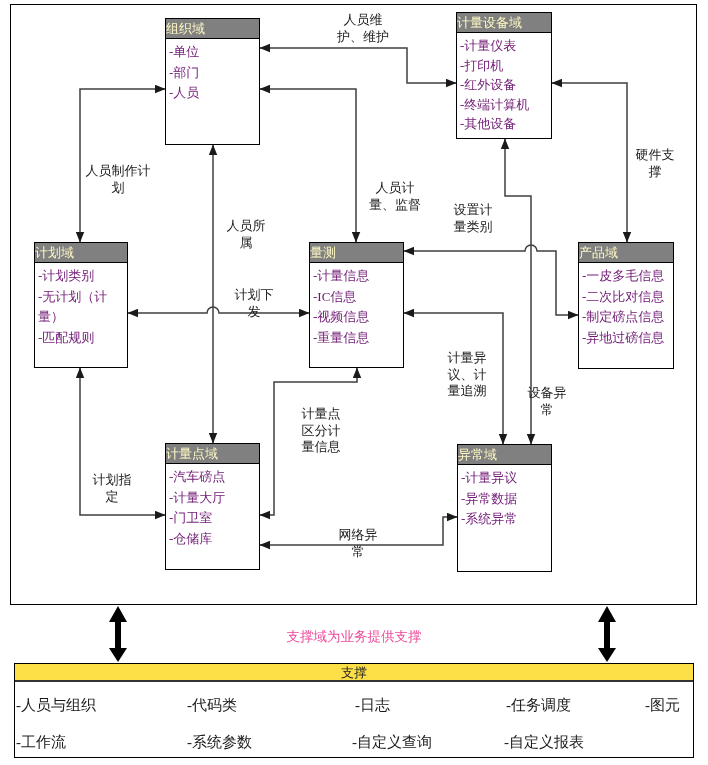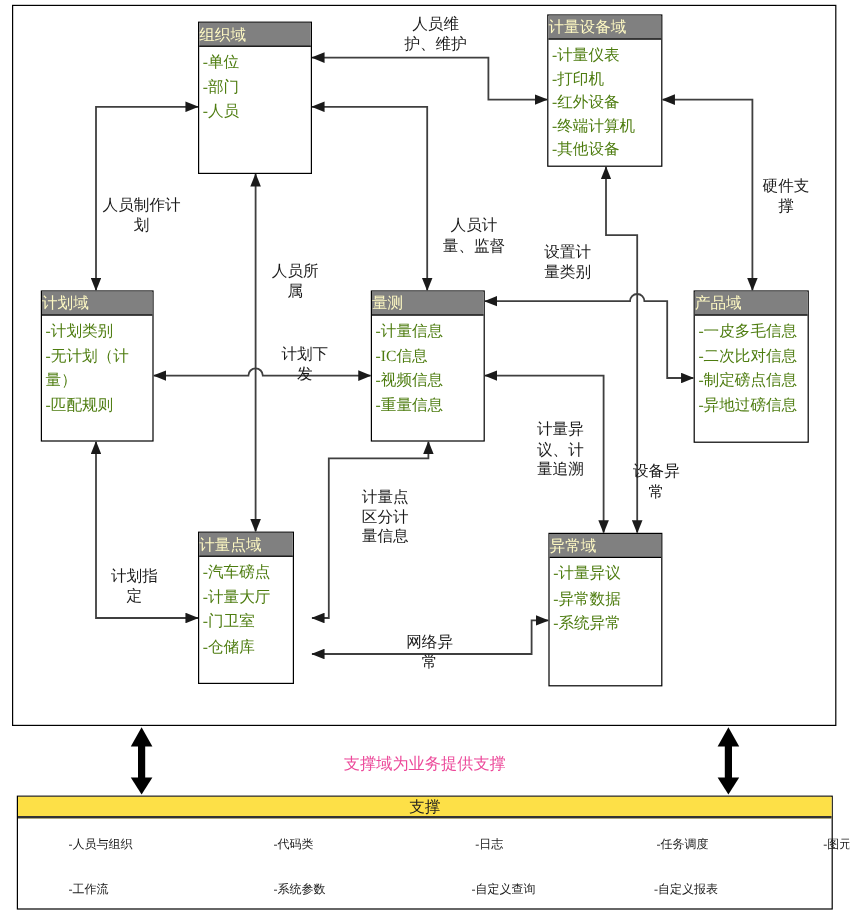--- a/index.html
+++ b/index.html
@@ -17,37 +17,37 @@
     position:absolute;box-sizing:border-box;border:1.5px solid #000;
     background:#ffffff;z-index:3;
   }
   .node-header{
     height:20px;line-height:19px;box-sizing:border-box;
     background:#808080;border-bottom:1.5px solid #000;
     text-align:left;font-size:13px;color:#fef9c3;overflow:hidden;
   }
   .node-body{padding:3px 1px 0 3px;}
   .node-item{
-    font-size:13px;line-height:20.5px;white-space:pre-line;color:#4d7c0f;
+    font-size:13px;line-height:20.5px;white-space:pre-line;color:#701a75;
   }
   .edge-label{
     position:absolute;text-align:center;font-size:13px;line-height:16.5px;
     white-space:pre-line;color:#1a1a1a;z-index:2;font-family:Liberation Mono, monospace;
   }
   .support-box{
     position:absolute;left:14px;top:663px;width:680px;height:95px;
     box-sizing:border-box;border:1.5px solid #000;background:#ffffff;z-index:3;
   }
   .support-header{
     height:18px;line-height:17px;box-sizing:border-box;
     background:#fde047;border-bottom:2px solid #333;
     text-align:center;font-size:13px;color:#1f1f1f;
   }
   .support-item{
-    position:absolute;font-size:10px;line-height:14px;color:#1a1a1a;z-index:4;white-space:nowrap;margin-left:41px;
+    position:absolute;font-size:15px;line-height:14px;color:#1a1a1a;z-index:4;white-space:nowrap;
   }
   .caption{
     position:absolute;left:278px;top:628px;width:152px;text-align:center;
     font-size:13.5px;color:#ec4899;z-index:2;white-space:nowrap;
   }
 </style>
 </head>
 <body>
 
 <div id="canvas">
@@ -157,21 +157,21 @@
   <div class="node" style="left:578px;top:242px;width:96px;height:127px">
     <div class="node-header">产品域</div>
     <div class="node-body">
       <div class="node-item">-一皮多毛信息</div>
       <div class="node-item">-二次比对信息</div>
       <div class="node-item">-制定磅点信息</div>
       <div class="node-item">-异地过磅信息</div>
     </div>
   </div>
 
-  <div class="node" style="left:165px;top:443px;width:80px;height:127px">
+  <div class="node" style="left:165px;top:443px;width:95px;height:127px">
     <div class="node-header">计量点域</div>
     <div class="node-body">
       <div class="node-item">-汽车磅点</div>
       <div class="node-item">-计量大厅</div>
       <div class="node-item">-门卫室</div>
       <div class="node-item">-仓储库</div>
     </div>
   </div>
 
   <div class="node" style="left:457px;top:444px;width:95px;height:128px">

